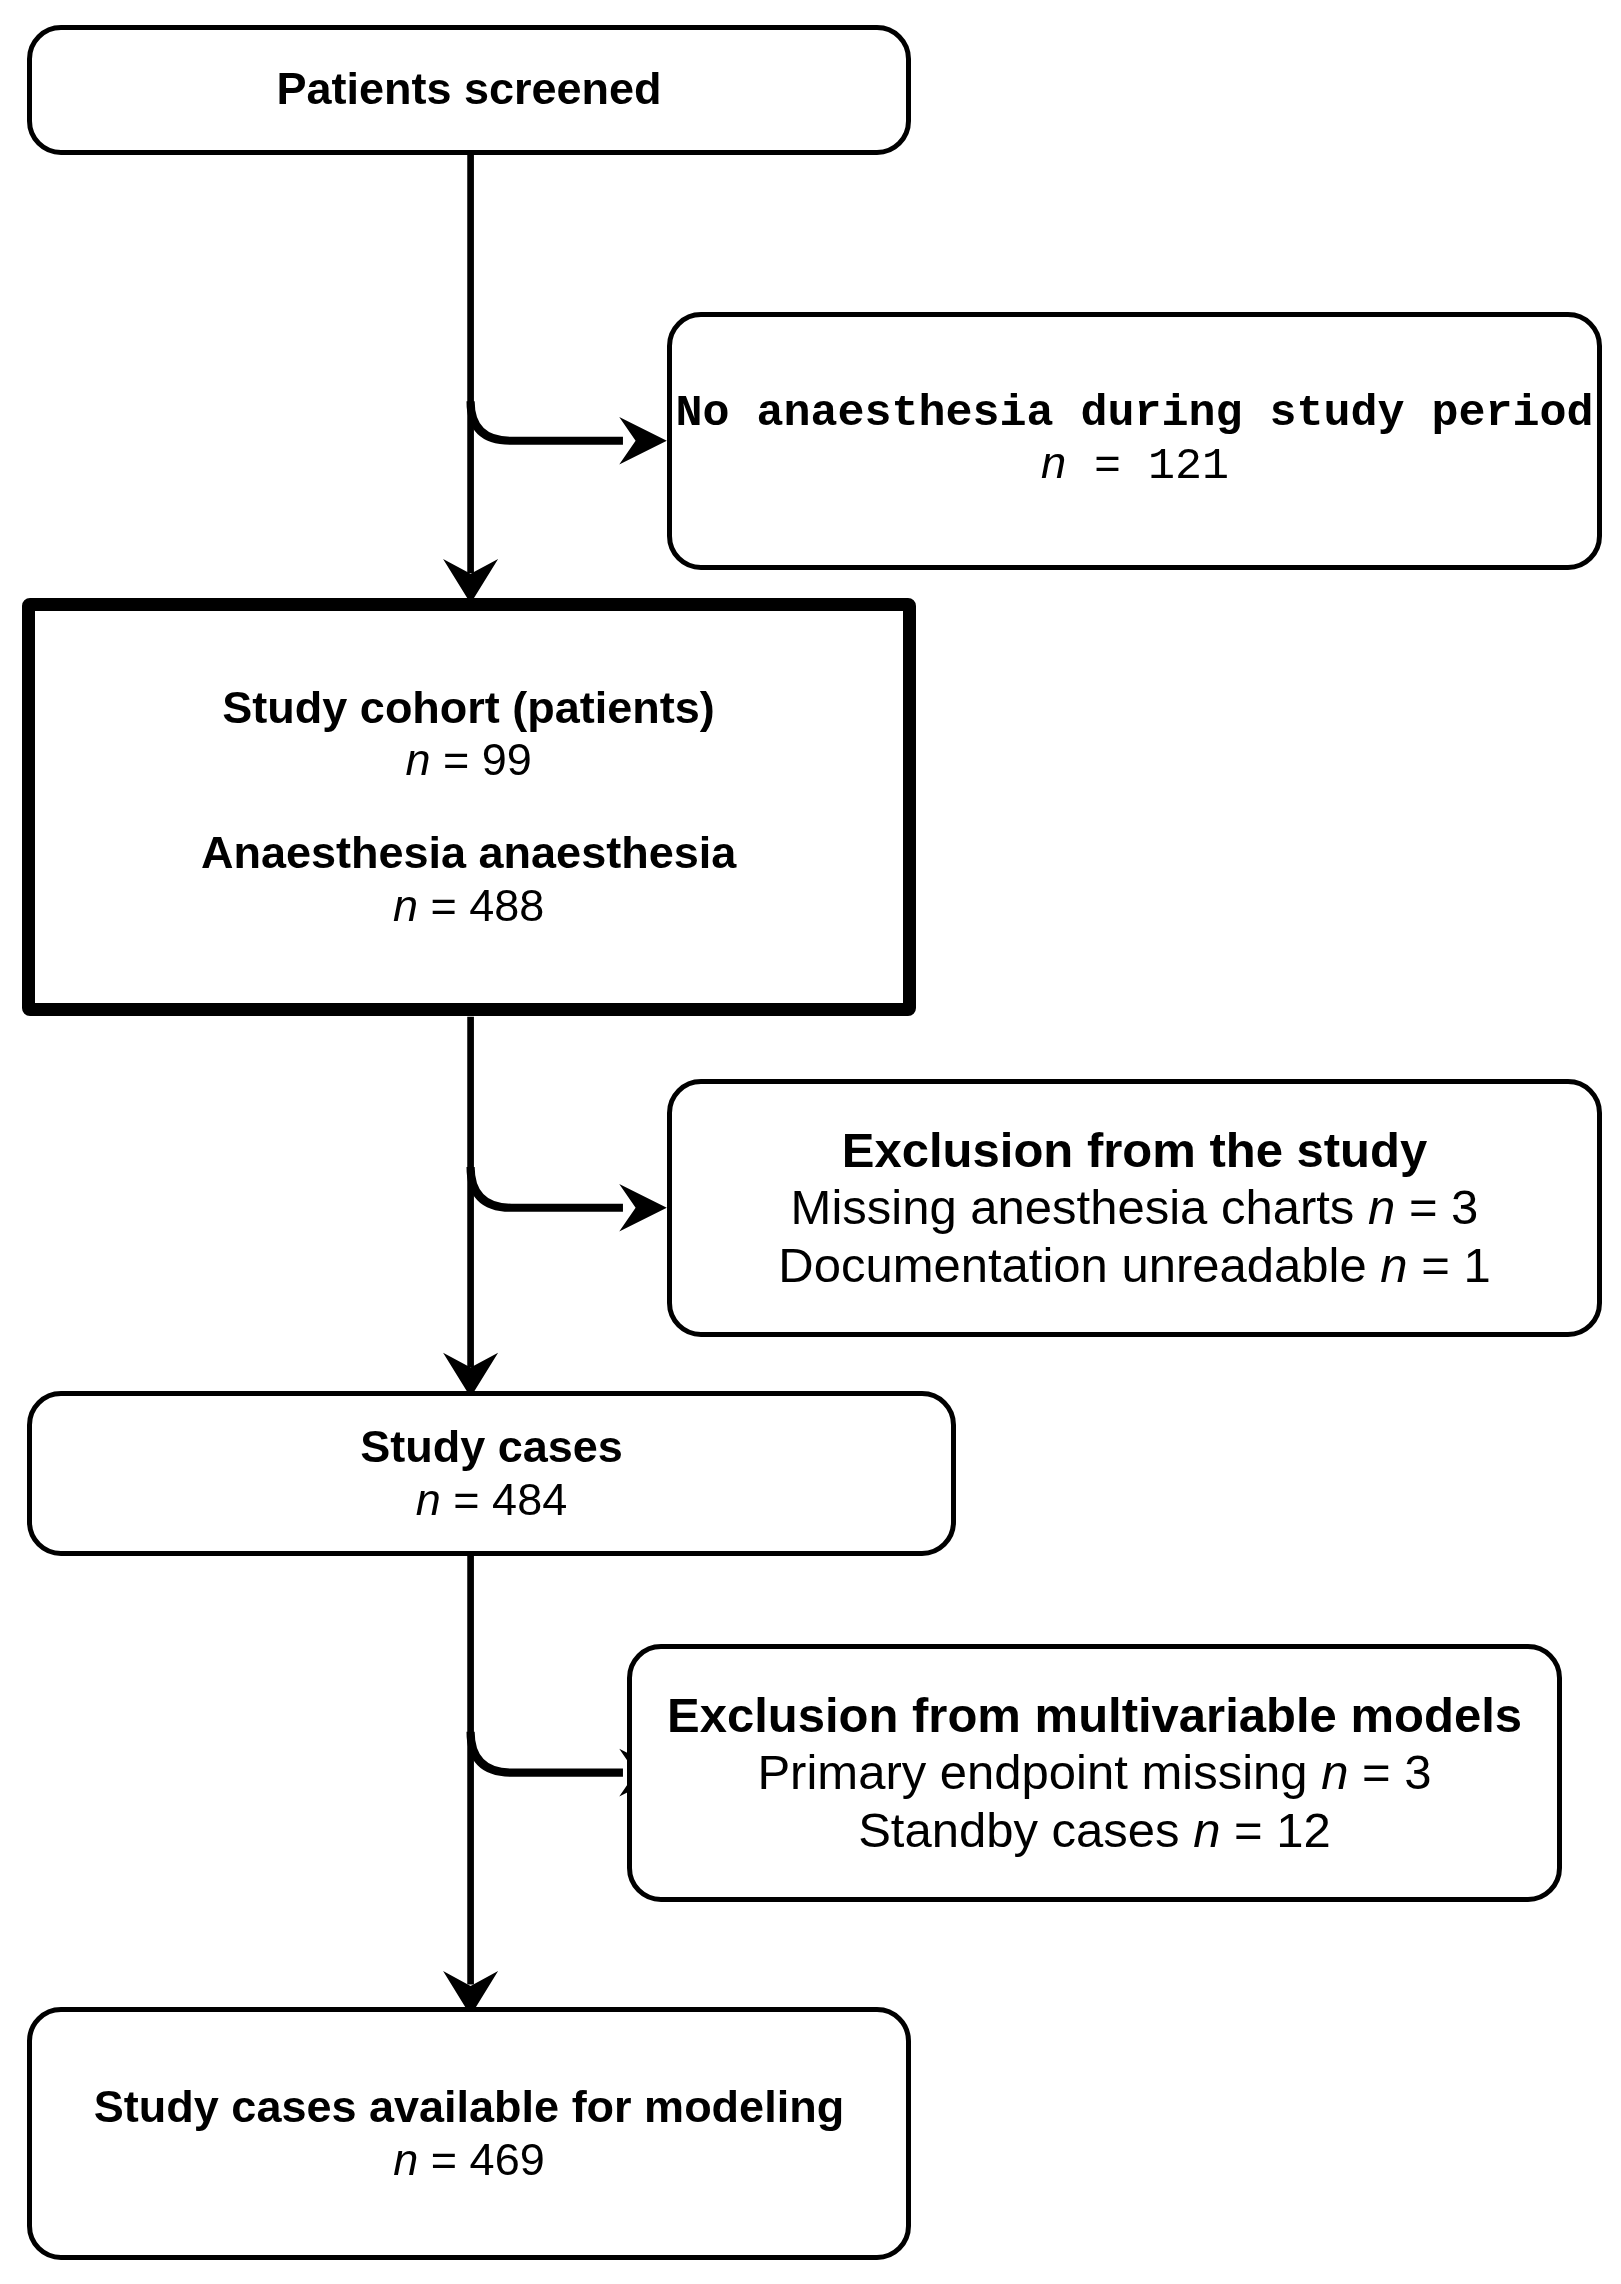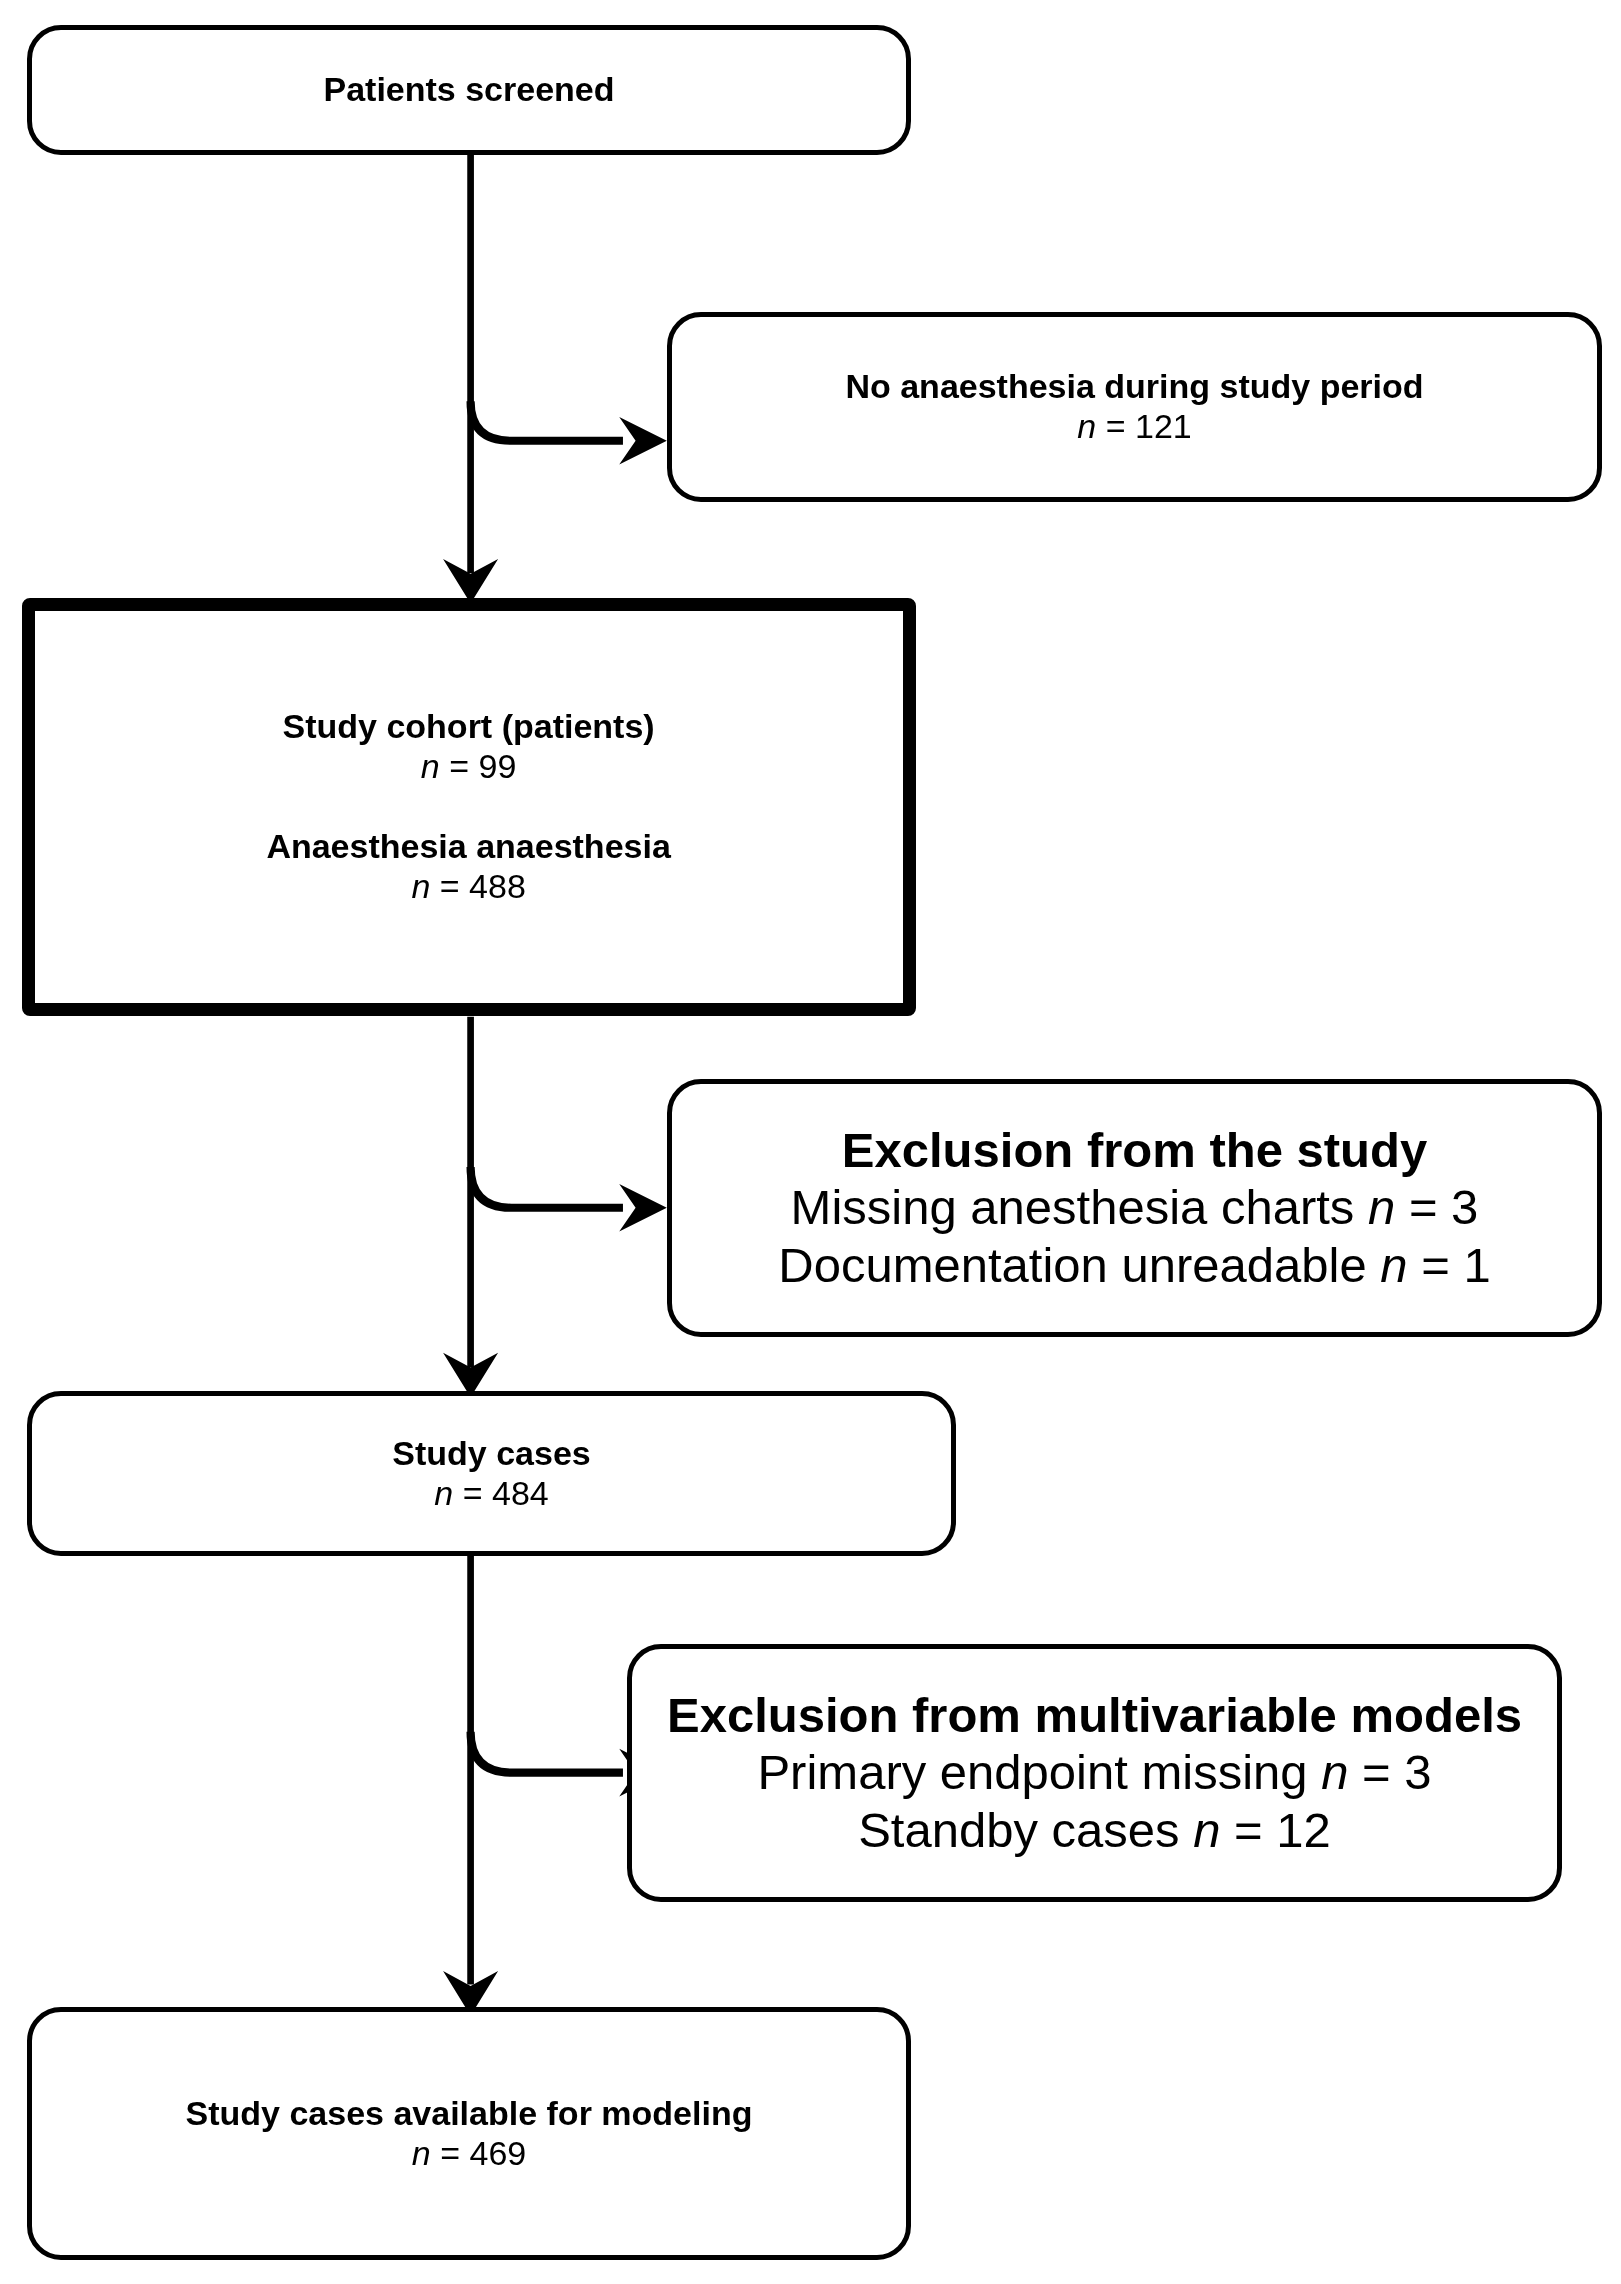--- a/index.html
+++ b/index.html
@@ -57,21 +57,21 @@
   .line.normal {
     font-weight: normal;
   }
   .line.spacer-gap {
     height: 40px;
   }
   .n-italic {
     font-style: italic;
   }
   
-  .fs-main   { font-size: 34px; }
+  .fs-main   { font-size: 45px; }
   .fs-sub    { font-size: 49px; }
 </style>
 </head>
 <body>
 
 <div id="flow-root">
 
   <svg id="flow-svg" viewBox="0 0 2182 3073">
     <g fill="none" stroke="#000000" stroke-width="9" stroke-linecap="butt">
 
@@ -97,21 +97,21 @@
       <polygon points="897,593 833,561 855,593 833,625"></polygon>
       <polygon points="897,1625 833,1593 855,1625 833,1657"></polygon>
       <polygon points="897,2385 833,2353 855,2385 833,2417"></polygon>
     </g>
   </svg>
 
   <div class="node-box fs-main" style="left:27px; top:24.5px; width:884px; height:130px;">
     <span class="line bold">Patients screened</span>
   </div>
 
-  <div class="node-box fs-main" style="left:667px; top:312px; width:935px; height:190px;">
+  <div class="node-box fs-main" style="left:667px; top:312px; width:935px; height:258px;font-family:Liberation Mono, monospace;">
     <span class="line bold">No anaesthesia during study period</span>
     <span class="line normal">
       <i class="n-italic">n</i><span> = 121</span>
     </span>
   </div>
 
   <div class="node-box thick fs-main" style="left:21.6px; top:598px; width:894px; height:418px;border-radius:8px;">
     <span class="line bold">Study cohort (patients)</span>
     <span class="line normal">
       <i class="n-italic">n</i><span> = 99</span>

